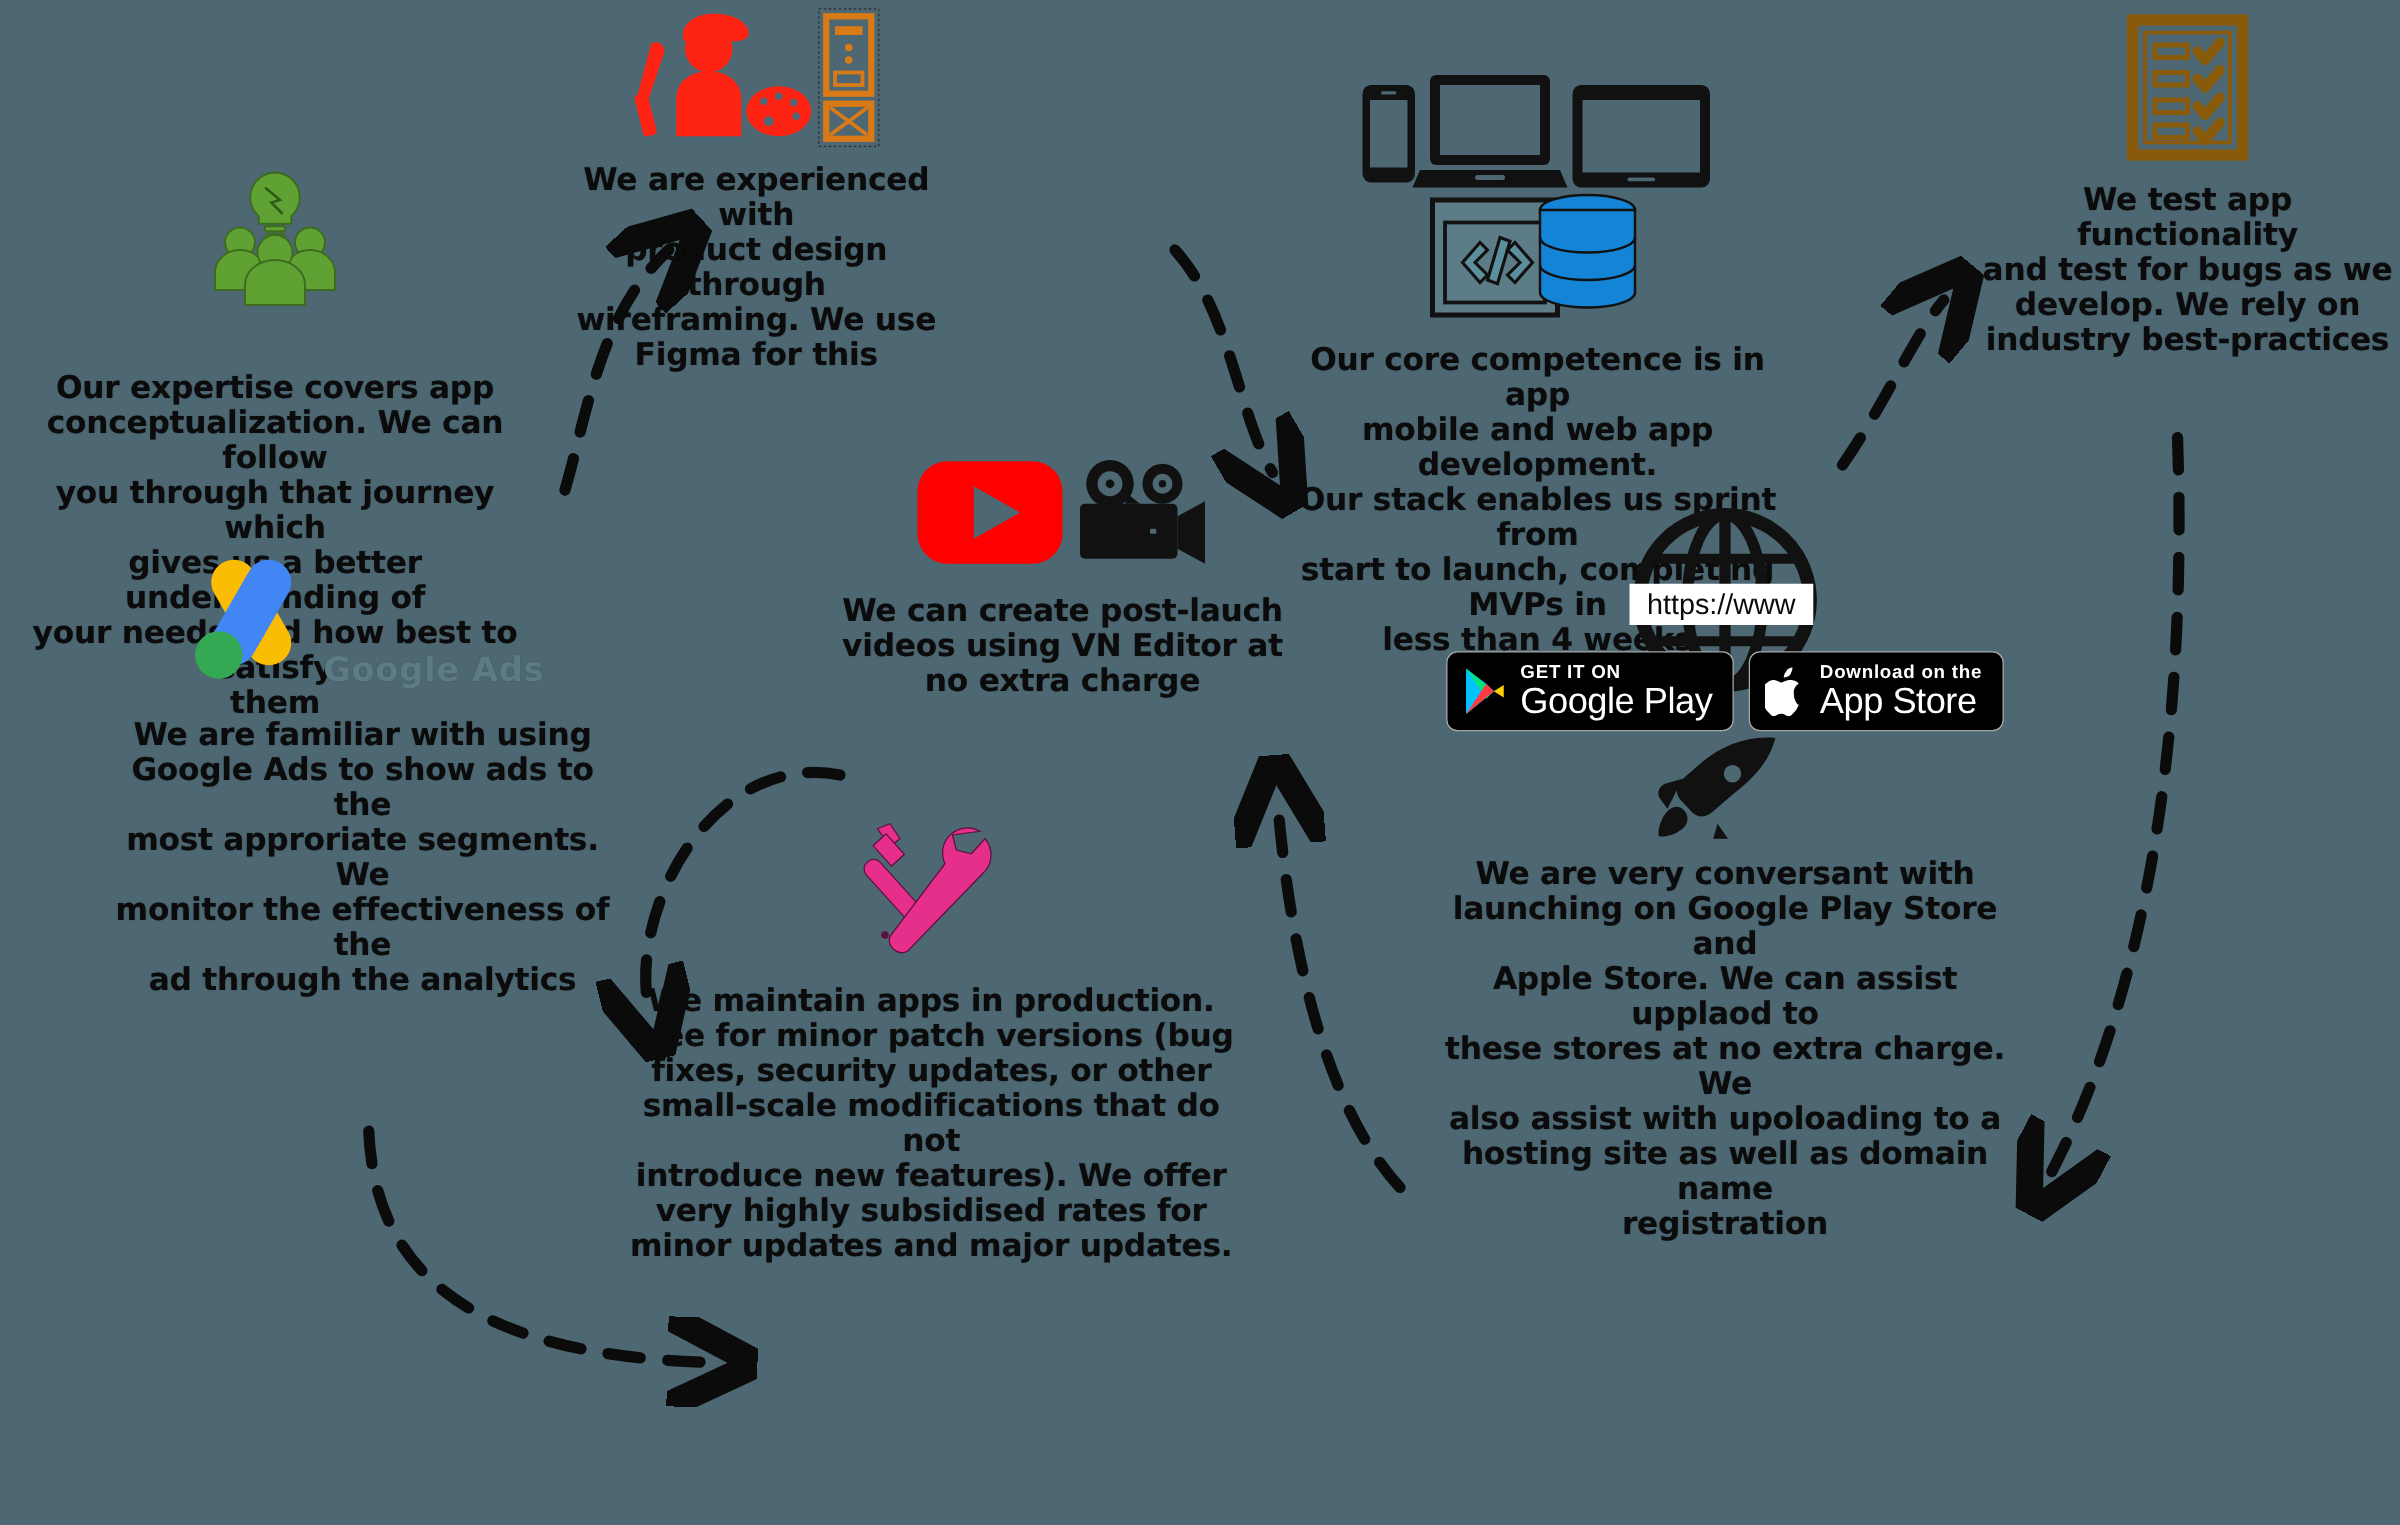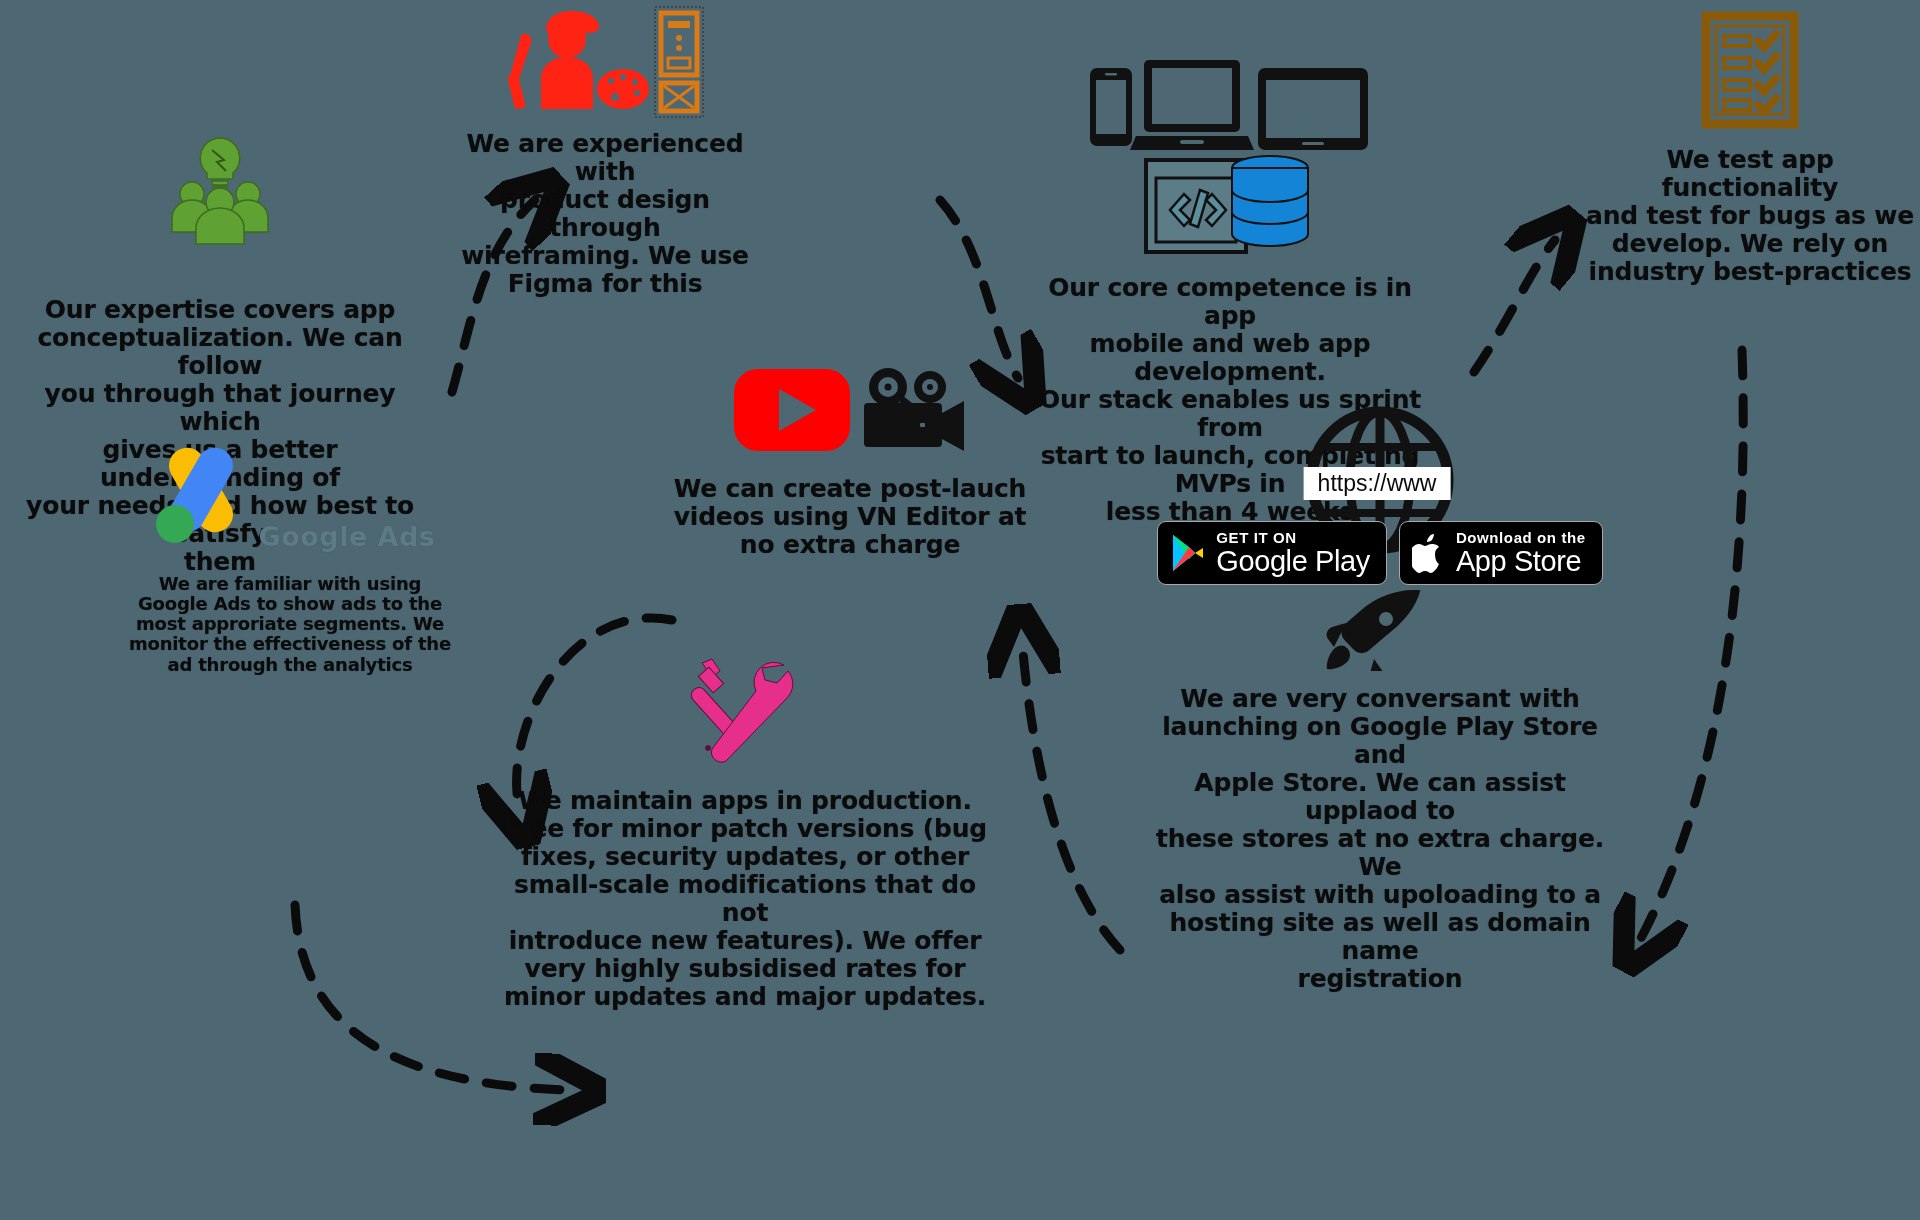--- a/index.html
+++ b/index.html
@@ -54,21 +54,21 @@
   #node-video             { left: 640px;  top: 365px;  width: 420px; }
   #node-ads               { left: 85px;   top: 440px;  width: 410px; }
   #node-maintenance       { left: 495px;  top: 655px;  width: 500px; justify-content: center; }
 
   #node-conceptualization .caption { font-size: 25px; }
   #node-design .caption  { font-size: 25px; }
   #node-development .caption { font-size: 25px; }
   #node-testing .caption { font-size: 25px; }
   #node-launch .caption { font-size: 25px; }
   #node-video .caption { font-size: 25px; }
-  #node-ads .caption { font-size: 18px; }
+  #node-ads .caption { font-size: 25px; }
   #node-maintenance .caption { font-size: 25px; }
 
   #node-conceptualization .icon-wrap { margin-bottom: 10px; }
   #node-design .icon-wrap { margin-bottom: 10px; }
   #node-development .icon-wrap { margin-bottom: 14px; }
   #node-testing .icon-wrap { margin-bottom: 16px; }
   #node-launch .icon-wrap { margin-bottom: 14px; flex-direction: column; align-items:center; gap:0; }
   #node-video .icon-wrap { margin-bottom: 20px; }
   #node-ads .icon-wrap { margin-bottom: 22px; flex-direction: row; gap: 2px; }
   #node-maintenance .icon-wrap { margin-bottom: 22px; }

